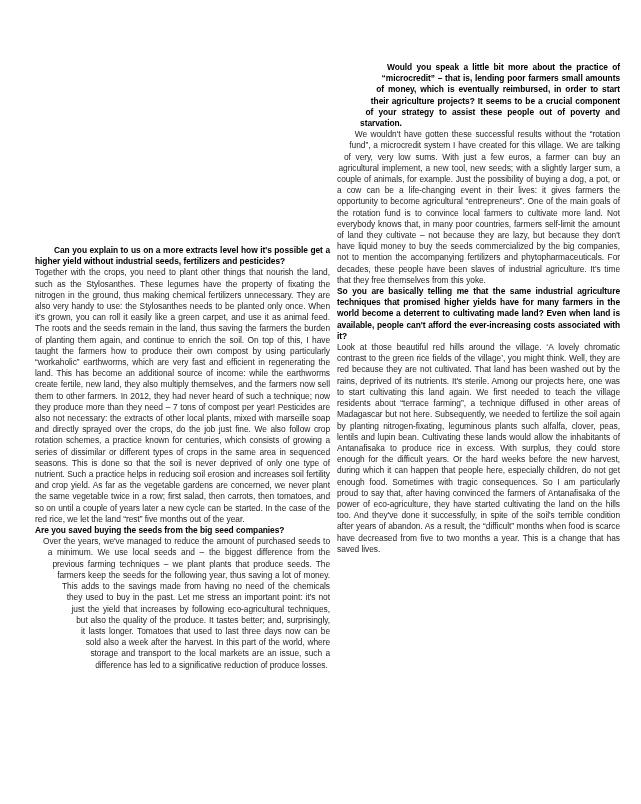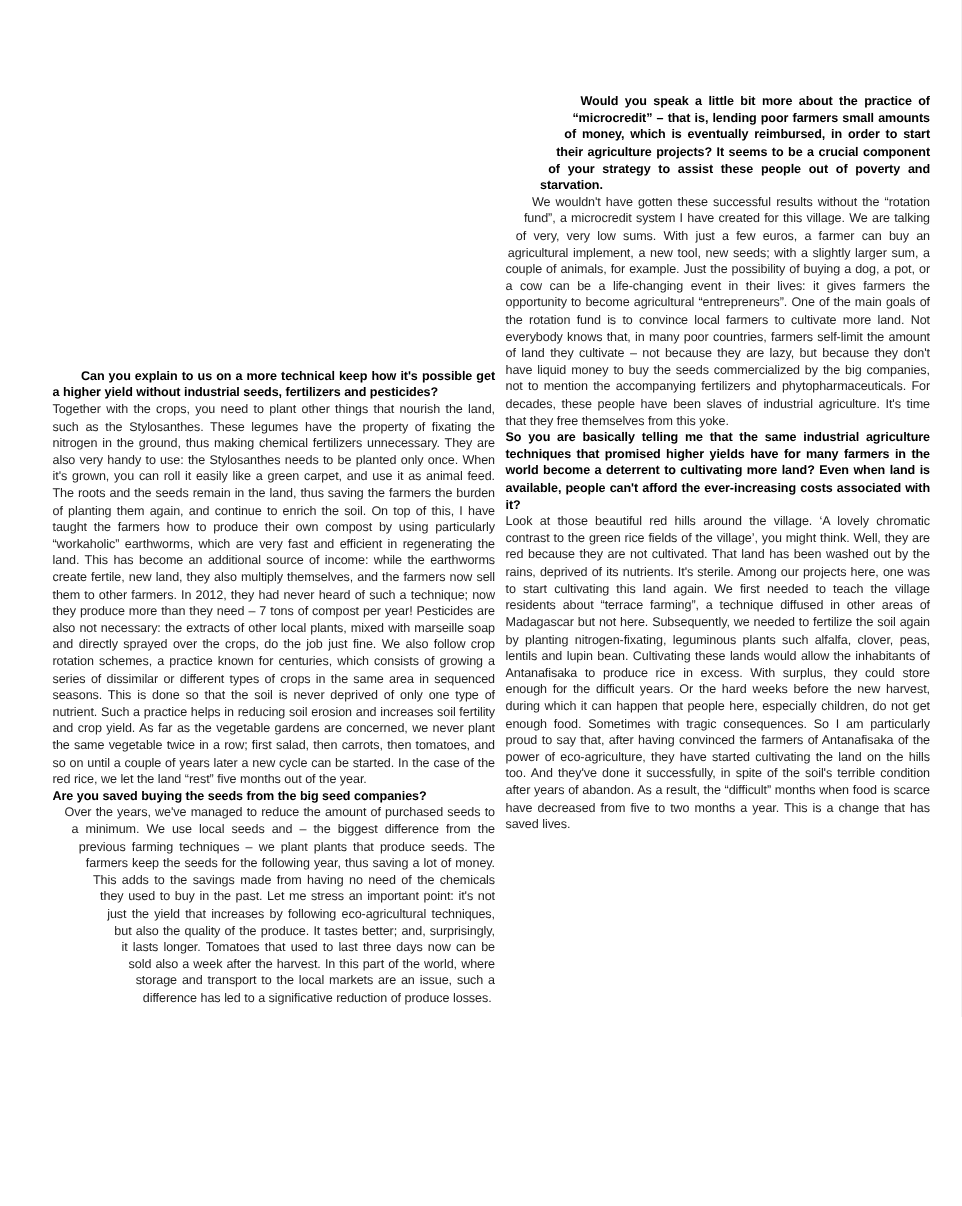--- a/index.html
+++ b/index.html
@@ -37,28 +37,28 @@
     shape-outside: polygon(0 0, 100% 100%, 0 100%);
     shape-margin: 3px;
   }
 </style>
 </head>
 <body>
 
 <div class="page">
 
   <section class="col col-left">
-    <p class="q q-indent">Can you explain to us on a more technical keep how it's possible get a higher yield without industrial seeds, fertilizers and pesticides?</p>
+    <p class="q q-indent">Can you explain to us on a more extracts level how it's possible get a higher yield without industrial seeds, fertilizers and pesticides?</p>
     <p class="a">Together with the crops, you need to plant other things that nourish the land, such as the Stylosanthes. These legumes have the property of fixating the nitrogen in the ground, thus making chemical fertilizers unnecessary. They are also very handy to use: the Stylosanthes needs to be planted only once. When it's grown, you can roll it easily like a green carpet, and use it as animal feed. The roots and the seeds remain in the land, thus saving the farmers the burden of planting them again, and continue to enrich the soil. On top of this, I have taught the farmers how to produce their own compost by using particularly “workaholic” earthworms, which are very fast and efficient in regenerating the land. This has become an additional source of income: while the earthworms create fertile, new land, they also multiply themselves, and the farmers now sell them to other farmers. In 2012, they had never heard of such a technique; now they produce more than they need – 7 tons of compost per year! Pesticides are also not necessary: the extracts of other local plants, mixed with marseille soap and directly sprayed over the crops, do the job just fine. We also follow crop rotation schemes, a practice known for centuries, which consists of growing a series of dissimilar or different types of crops in the same area in sequenced seasons. This is done so that the soil is never deprived of only one type of nutrient. Such a practice helps in reducing soil erosion and increases soil fertility and crop yield. As far as the vegetable gardens are concerned, we never plant the same vegetable twice in a row; first salad, then carrots, then tomatoes, and so on until a couple of years later a new cycle can be started. In the case of the red rice, we let the land “rest” five months out of the year.</p>
     <p class="q">Are you saved buying the seeds from the big seed companies?</p>
     <div class="wedge wedge-bl"></div>
     <p class="a">Over the years, we've managed to reduce the amount of purchased seeds to a minimum. We use local seeds and – the biggest difference from the previous farming techniques – we plant plants that produce seeds. The farmers keep the seeds for the following year, thus saving a lot of money. This adds to the savings made from having no need of the chemicals they used to buy in the past. Let me stress an important point: it's not just the yield that increases by following eco-agricultural techniques, but also the quality of the produce. It tastes better; and, surprisingly, it lasts longer. Tomatoes that used to last three days now can be sold also a week after the harvest. In this part of the world, where storage and transport to the local markets are an issue, such a difference has led to a significative reduction of produce losses.</p>
   </section>
 
   <section class="col col-right">
     <div class="wedge wedge-tr"></div>
     <p class="q">Would you speak a little bit more about the practice of “microcredit” – that is, lending poor farmers small amounts of money, which is eventually reimbursed, in order to start their agriculture projects? It seems to be a crucial component of your strategy to assist these people out of poverty and starvation.</p>
     <p class="a">We wouldn't have gotten these successful results without the “rotation fund”, a microcredit system I have created for this village. We are talking of very, very low sums. With just a few euros, a farmer can buy an agricultural implement, a new tool, new seeds; with a slightly larger sum, a couple of animals, for example. Just the possibility of buying a dog, a pot, or a cow can be a life-changing event in their lives: it gives farmers the opportunity to become agricultural “entrepreneurs”. One of the main goals of the rotation fund is to convince local farmers to cultivate more land. Not everybody knows that, in many poor countries, farmers self-limit the amount of land they cultivate – not because they are lazy, but because they don't have liquid money to buy the seeds commercialized by the big companies, not to mention the accompanying fertilizers and phytopharmaceuticals. For decades, these people have been slaves of industrial agriculture. It's time that they free themselves from this yoke.</p>
-    <p class="q">So you are basically telling me that the same industrial agriculture techniques that promised higher yields have for many farmers in the world become a deterrent to cultivating more land? Even when land is available, people can't afford the ever-increasing costs associated with it?</p>
+    <p class="q">So you are basically telling me that the same industrial agriculture techniques that promised higher yields have for many farmers in the world become a deterrent to cultivating made land? Even when land is available, people can't afford the ever-increasing costs associated with it?</p>
     <p class="a">Look at those beautiful red hills around the village. ‘A lovely chromatic contrast to the green rice fields of the village’, you might think. Well, they are red because they are not cultivated. That land has been washed out by the rains, deprived of its nutrients. It's sterile. Among our projects here, one was to start cultivating this land again. We first needed to teach the village residents about “terrace farming”, a technique diffused in other areas of Madagascar but not here. Subsequently, we needed to fertilize the soil again by planting nitrogen-fixating, leguminous plants such alfalfa, clover, peas, lentils and lupin bean. Cultivating these lands would allow the inhabitants of Antanafisaka to produce rice in excess. With surplus, they could store enough for the difficult years. Or the hard weeks before the new harvest, during which it can happen that people here, especially children, do not get enough food. Sometimes with tragic consequences. So I am particularly proud to say that, after having convinced the farmers of Antanafisaka of the power of eco-agriculture, they have started cultivating the land on the hills too. And they've done it successfully, in spite of the soil's terrible condition after years of abandon. As a result, the “difficult” months when food is scarce have decreased from five to two months a year. This is a change that has saved lives.</p>
   </section>
 
 </div>
 
 </body></html>

